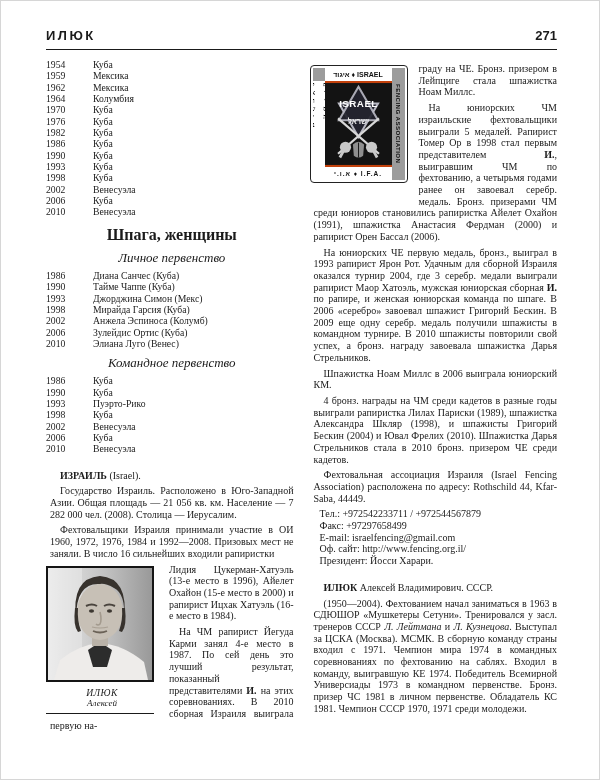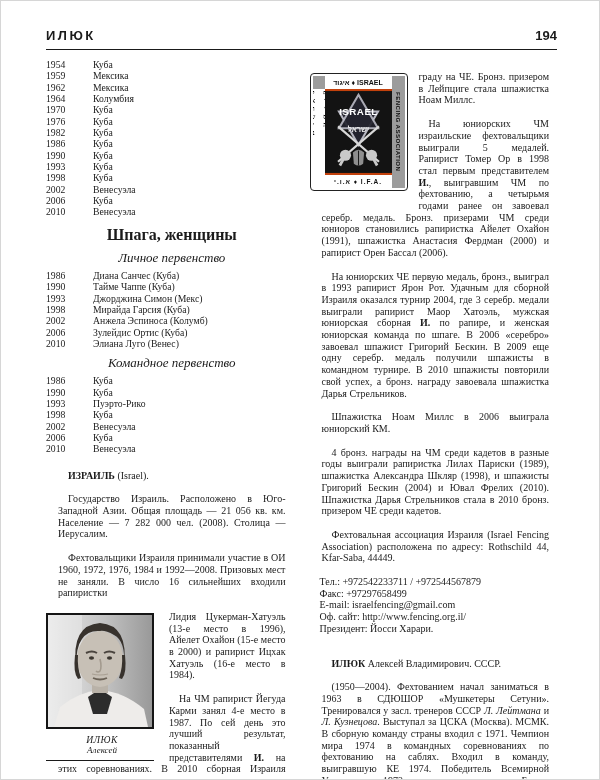--- a/index.html
+++ b/index.html
@@ -20,21 +20,21 @@
   .cols{position:absolute;top:58px;left:45px;right:38px;display:flex;gap:12px;}
   .col{flex:1;min-width:0;}
   
   .ylist{font-size:9.7px;line-height:11.35px;}
   .yrow{display:flex;}
   .yrow .yr{flex:0 0 47px;}
   .cheading{ text-align:center;font-weight:bold;font-size:16px;margin:8px 0 3px 0;}
   .iheading{ text-align:center;font-style:italic;font-size:13px;margin:6px 0 4px 0;}
   
   .art{margin-top:15px;font-size:10px;line-height:11.7px;text-align:justify;}
-  .art p{margin:12px;}
+  .art p{margin:4px;}
   p.ind{text-indent:10px;}
   .b{font-weight:bold;}
   .i{font-style:italic;}
   
   .photo-fig{float:left;width:112px;margin:2px 11px 2px 0;}
   .photo-frame{border:2px solid #151515;width:104px;height:112px;background:#bdbdbd;}
   .photo-frame svg{display:block;}
   .pcap{margin-top:5px;text-align:center;font-style:italic;line-height:11px;}
   .pcap .s1{font-size:9.6px;letter-spacing:0.5px;}
   .pcap .s2{font-size:9px;}
@@ -56,21 +56,21 @@
   .contacts div{padding-left:10px;}
   .spacer{height:11px;}
 </style>
 </head>
 <body>
 
 <div class="page">
 
   <div class="hdr">
     <span class="ttl">ИЛЮК</span>
-    <span>194</span>
+    <span>271</span>
   </div>
 
   <div class="cols">
 
     <div class="col">
 
       <div class="ylist">
           <div class="yrow">
           <span class="yr">1954</span>
           <span class="pl">Куба</span>

